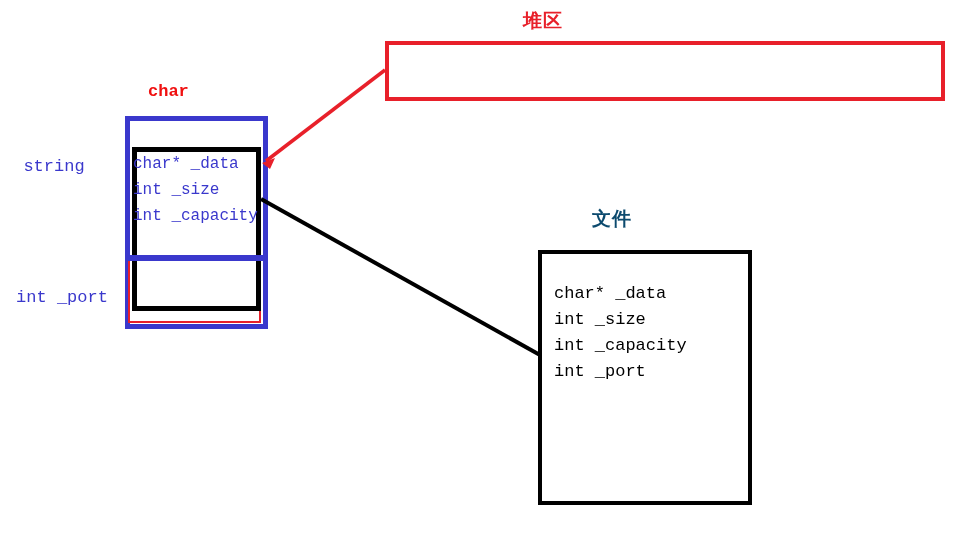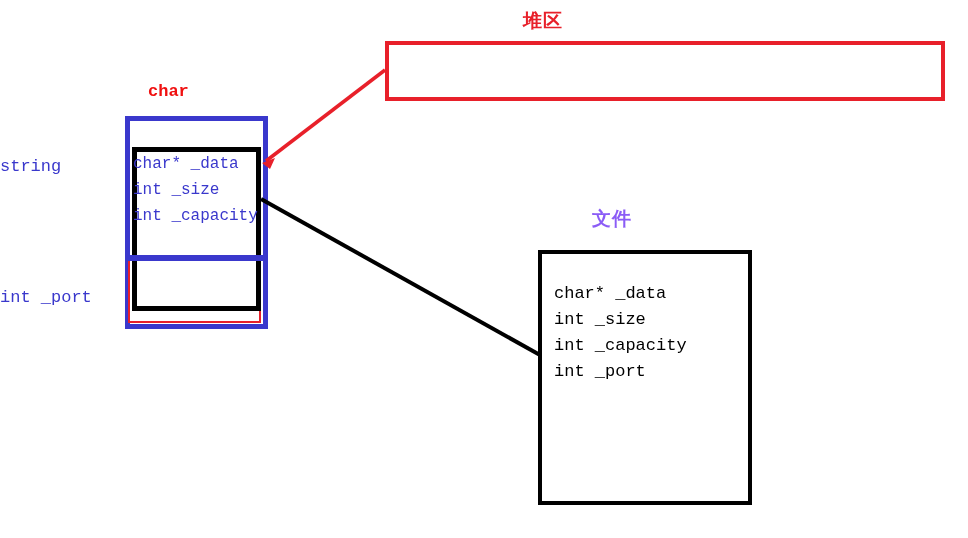--- a/index.html
+++ b/index.html
@@ -28,21 +28,21 @@
     letter-spacing: 1px;
   }
   .title-heap {
     left: 523px;
     top: 8px;
     color: #e8202a;
   }
   .title-file {
     left: 592px;
     top: 206px;
-    color: #8b5cf6;
+    color: #0c4a6e;
   }
   .title-winfo {
     left: 148px;
     top: 82px;
     color: #f01010;
     font-family: "Liberation Mono", "DejaVu Sans Mono", monospace;
     font-size: 17px;
     font-weight: bold;
     white-space: nowrap;
   }
@@ -102,21 +102,21 @@
     line-height: 26px;
     white-space: nowrap;
   }
   .winfo-fields div { height: 26px; }
 
   
   .side-label {
     color: #3a38cc;
     font-size: 17px;
     white-space: nowrap;
-    text-align: left;
+    text-align: center;
   }
   .label-string { left: 0px; top: 157px; width: 108px; }
   .label-port   { left: 0px; top: 288px; width: 124px; }
 
   
   .file-box {
     left: 538px;
     top: 250px;
     width: 214px;
     height: 255px;

